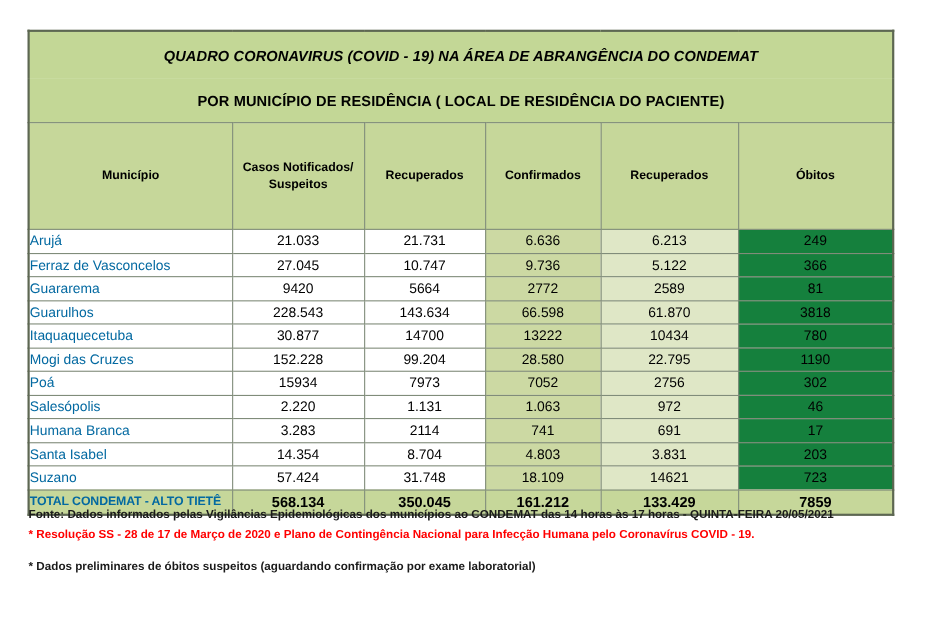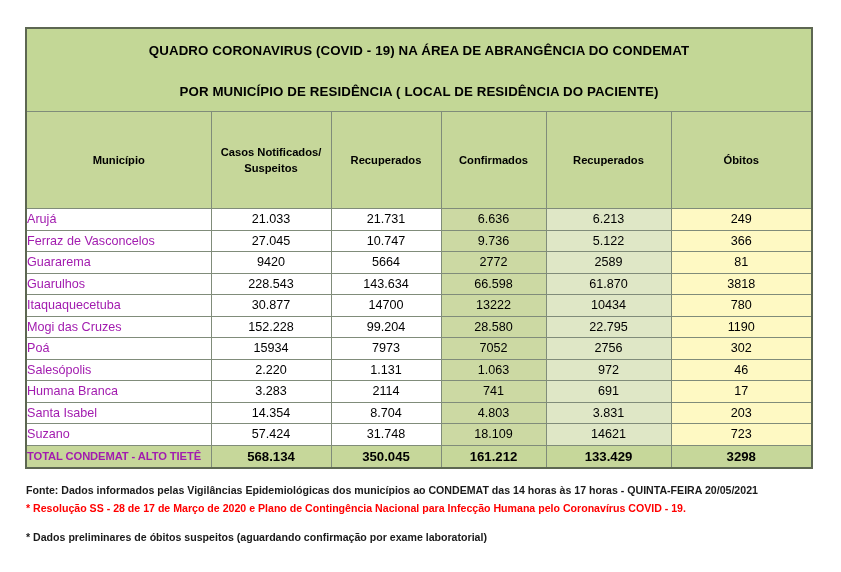--- a/index.html
+++ b/index.html
@@ -39,53 +39,53 @@
   .title-cell {
     background: #c3d796;
     text-align: center;
     font-weight: bold;
     font-size: 13.3px;
     letter-spacing: 0.1px;
     color: #000000;
     padding: 0;
     border-bottom: none !important;
   }
-  .title-cell.line1 { height: 42px; border-bottom: none !important; }
+  .title-cell.line1 { height: 42px; border-bottom: none !important; font-style: italic; }
   .title-cell.line2 { height: 40px; border-top: none !important; }
 
   .colhead {
     background: #c6d79a;
     text-align: center;
     font-weight: bold;
     font-size: 11.2px;
     color: #000000;
     height: 96px;
     line-height: 1.45;
     padding: 0 4px;
   }
 
   .muni {
     text-align: left;
     padding-left: 5px;
     font-size: 12.6px;
     background: #ffffff;
-    color: #a21caf;
+    color: #0369a1;
     height: 20.5px;
     white-space: nowrap;
   }
   .num {
     text-align: center;
     font-size: 12.6px;
     background: #ffffff;
     color: #000000;
     height: 20.5px;
   }
   .num.conf   { background: #ccd9a3; }
   .num.recup  { background: #dfe7c6; }
-  .num.obito  { background: #fef9c3; }
+  .num.obito  { background: #15803d; }
 
   .total-row td {
     background: #c6d79a;
     font-weight: bold;
     height: 21px;
     border-top: 2px solid #555f4e;
   }
   .total-row td.muni {
     font-size: 11.2px;
     letter-spacing: -0.1px;
@@ -96,21 +96,21 @@
   
   #condemat-table {
     border: 2px solid #5d6752;
     outline: none;
   }
 
   
   #footnotes {
     position: absolute;
     left: 26px;
-    top: 485px;
+    top: 463px;
     width: 800px;
   }
   .fn {
     font-size: 10.6px;
     font-weight: bold;
     color: #1a1a1a;
     line-height: 1.0;
     margin-bottom: 7px;
     white-space: nowrap;
   }
@@ -239,21 +239,21 @@
           <td class="num recup">14621</td>
           <td class="num obito">723</td>
         </tr>
 
       <tr class="total-row">
         <td class="muni">TOTAL CONDEMAT - ALTO TIETÊ</td>
         <td class="num">568.134</td>
         <td class="num">350.045</td>
         <td class="num">161.212</td>
         <td class="num">133.429</td>
-        <td class="num">3298</td>
+        <td class="num">7859</td>
       </tr>
     </tbody>
   </table>
 
   <div id="footnotes">
     <div class="fn">Fonte: Dados informados pelas Vigilâncias Epidemiológicas dos municípios ao CONDEMAT das 14 horas às 17 horas - QUINTA-FEIRA 20/05/2021</div>
     <div class="fn red">* Resolução SS - 28 de 17 de Março de 2020 e Plano de Contingência Nacional para Infecção Humana pelo Coronavírus COVID - 19.</div>
     <div class="fn last">* Dados preliminares de óbitos suspeitos (aguardando confirmação por exame laboratorial)</div>
   </div>
 

